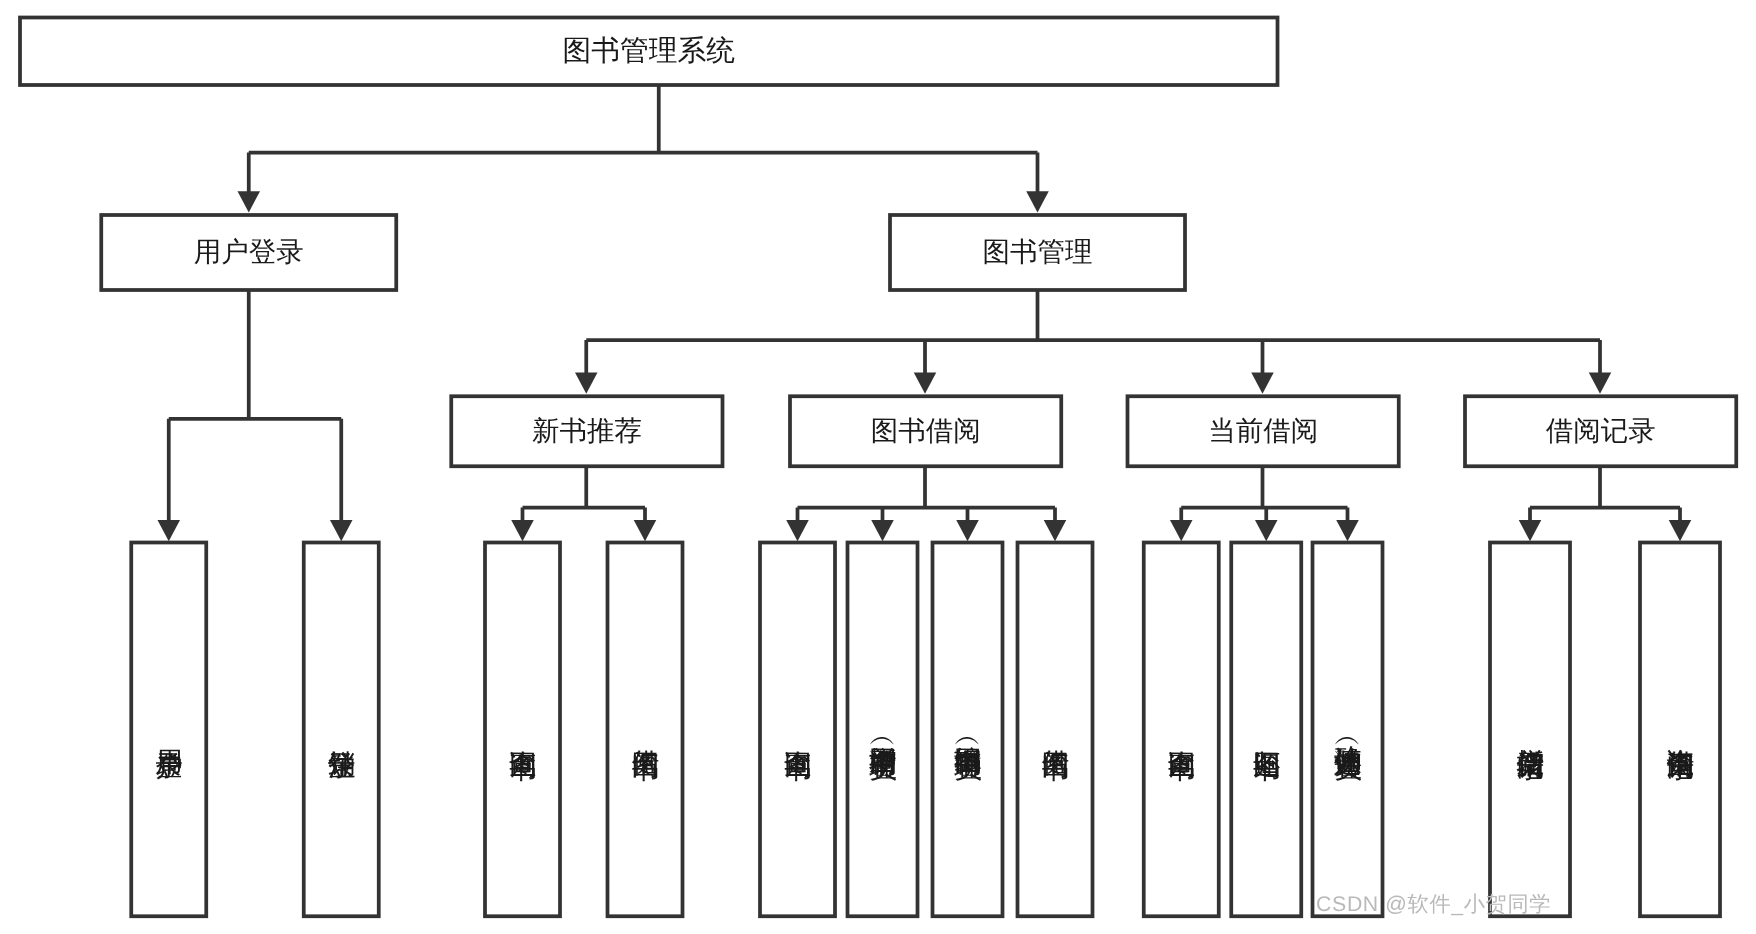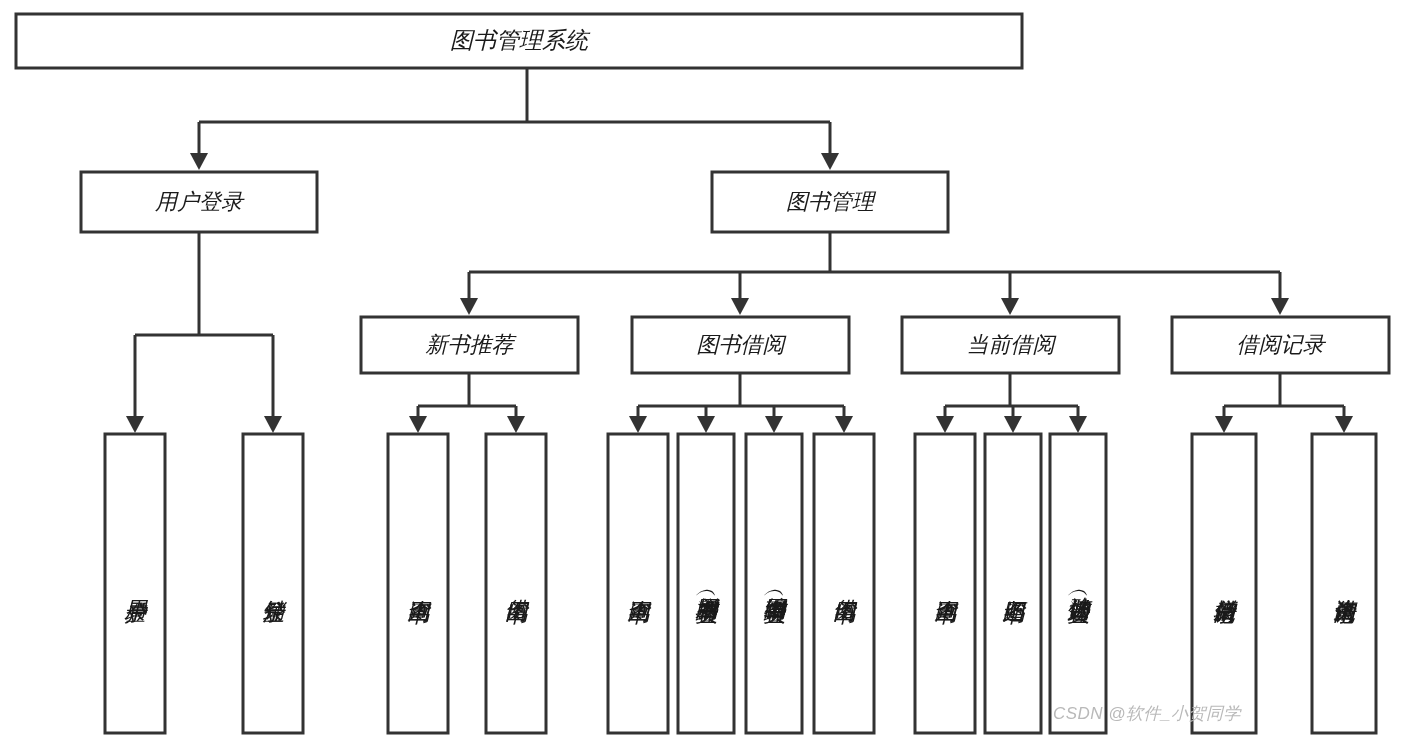--- a/index.html
+++ b/index.html
@@ -11,21 +11,20 @@
     width: 1405px;
     height: 747px;
     font-family: "Liberation Sans", "DejaVu Sans", sans-serif;
     overflow: hidden;
     position: relative;
   }
   #diagram-root {
     position: relative;
     width: 1249px;
     height: 747px;
-    font-style: italic;
   }
   svg.flow {
     position: absolute;
     top: 0;
     left: 0;
     width: 1405px;
     height: 747px;
     display: block;
   }
   .node-rect {
@@ -65,21 +64,21 @@
     letter-spacing: 1px;
     display: flex;
     align-items: center;
     justify-content: center;
     white-space: nowrap;
     pointer-events: none;
   }
   .watermark {
     position: absolute;
     right: 8px;
-    bottom: 22px;
+    bottom: 12px;
     font-family: "Liberation Sans", "DejaVu Sans", sans-serif;
     font-size: 17px;
     color: #b9b9b9;
     letter-spacing: 0.5px;
     user-select: none;
   }
 </style>
 </head>
 <body>
 

